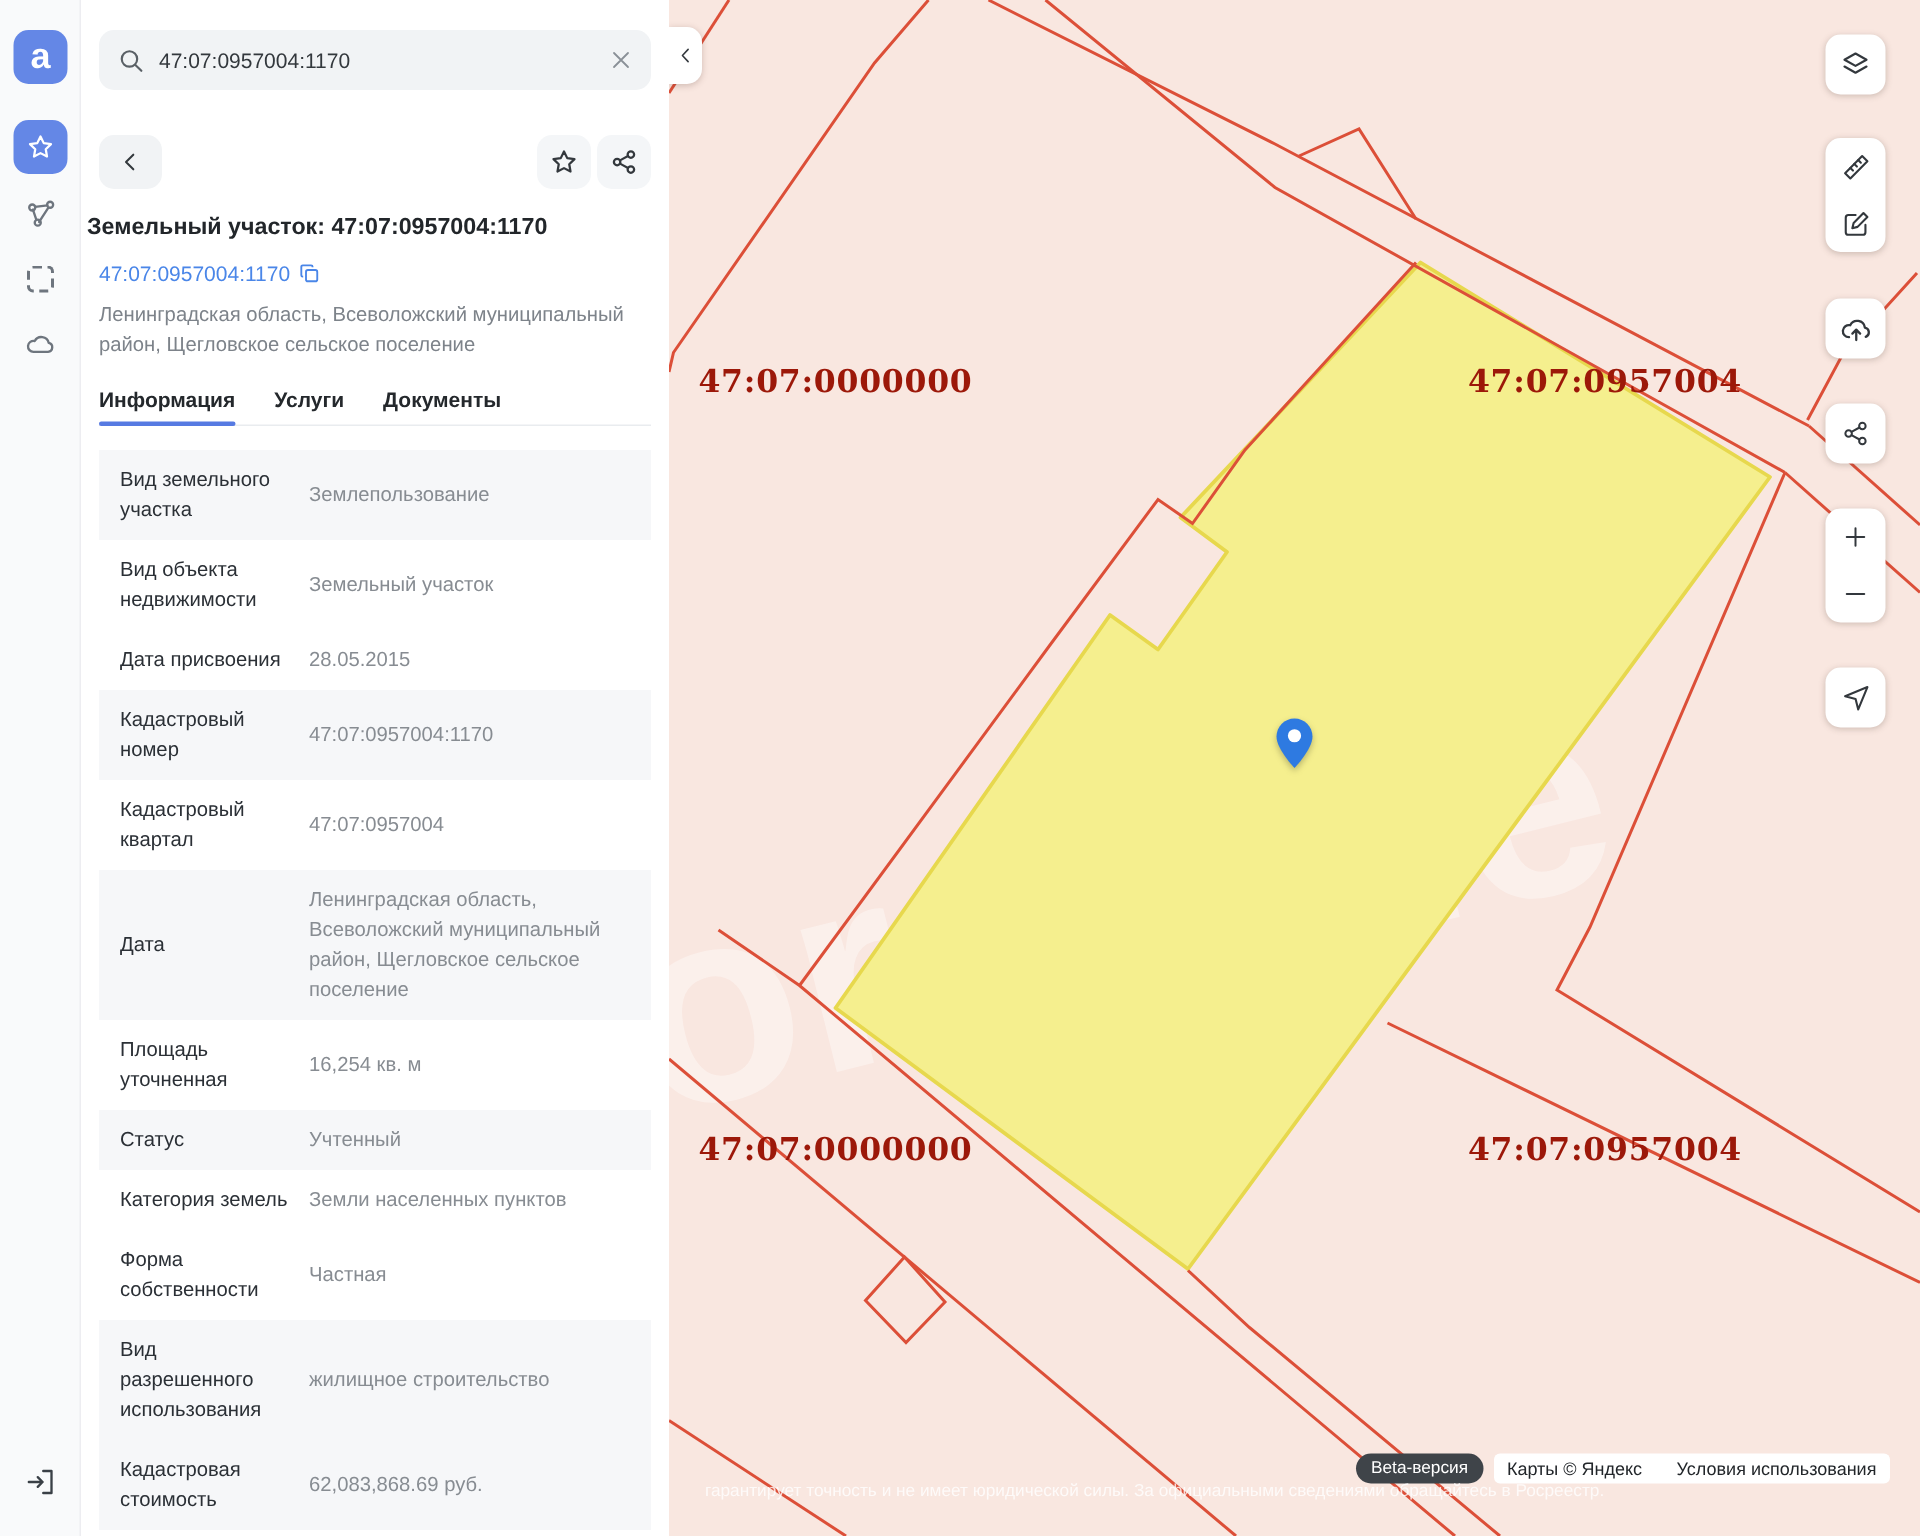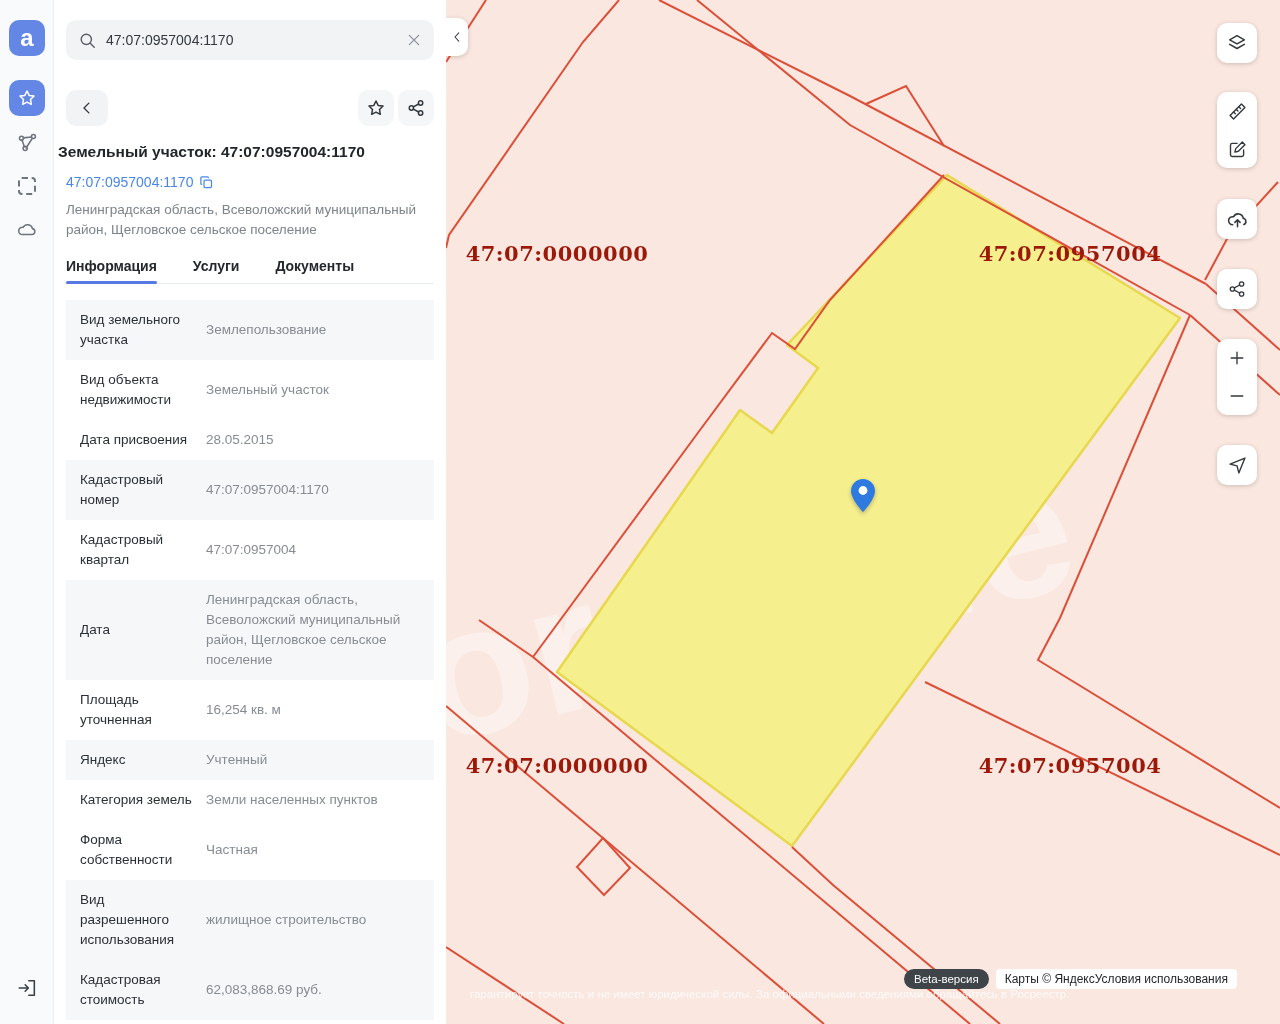--- a/index.html
+++ b/index.html
@@ -30,21 +30,21 @@
     display:flex; align-items:center; justify-content:center; }
   .hd-btn.sq { width:36px; background:#f4f6f8; }
   #head-spacer { flex:1; }
   #head-row .hd-btn + .hd-btn { margin-left:4px; }
 
   #obj-title { margin:17px 12px 0 4px; font-size:15.5px; font-weight:bold; color:#22262a; }
   #cad-link { margin:13px 12px 0 12px; display:flex; align-items:center; gap:6px;
     font-size:14px; color:#4a86e8; }
   #obj-address { margin:10px 12px 0 12px; font-size:13.5px; line-height:20px; color:#7d838a; }
 
-  #tabs { margin:12px 12px 16px 12px; display:flex; gap:36px; border-bottom:1px solid #e9ecef; }
+  #tabs { margin:12px 12px 16px 12px; display:flex; gap:26px; border-bottom:1px solid #e9ecef; }
   .tab { font-size:14px; font-weight:600; color:#24282c; padding:6px 0 9px 0; position:relative; }
   .tab.active::after { content:""; position:absolute; left:0; right:0; bottom:-1px; height:3px;
     background:#567ae2; border-radius:2px; }
 
   #table { margin-top:14px; }
   .row { display:flex; align-items:center; gap:14px; padding:10px 14px; margin:0 12px; }
   .row.alt { background:#f6f7f9; }
   .row .lbl { width:112px; flex-shrink:0; font-size:13.5px; line-height:20px; color:#2b3036; }
   .row .val { flex:1; font-size:13.5px; line-height:20px; color:#878c92; }
 
@@ -65,21 +65,21 @@
   .map-group { height:76px; justify-content:space-around; }
   .mic { stroke:#33383d; fill:none; stroke-width:1.6; stroke-linecap:round; stroke-linejoin:round; }
 
   #pin { position:absolute; left:404px; top:478px; filter:drop-shadow(0 2px 2px rgba(0,0,0,.25)); }
 
   #attrib { position:absolute; left:458px; top:969px; display:flex; align-items:center; gap:7px;
     font-size:11.5px; white-space:nowrap; }
   #beta-pill { background:#3f4449; color:#fff; border-radius:10px; height:20px;
     display:flex; align-items:center; padding:0 10px; }
   #yx-pill { background:#fff; color:#22262a; border-radius:4px; height:20px;
-    display:flex; align-items:center; padding:0 9px; gap:0; font-size:12px; }
+    display:flex; align-items:center; padding:0 9px; gap:23px; font-size:12px; }
   #disclaimer { position:absolute; left:24px; top:986px; width:700px;
     font-size:11.5px; line-height:17px; color:rgba(255,255,255,.8); }
 </style>
 </head>
 <body>
 
 <div id="app">
 
   <aside id="sidebar">
     <div class="side-btn blue" style="top:20px">
@@ -189,21 +189,21 @@
         </div>
         <div class="row alt">
           <div class="lbl">Дата</div>
           <div class="val">Ленинградская область, Всеволожский муниципальный район, Щегловское сельское поселение</div>
         </div>
         <div class="row">
           <div class="lbl">Площадь уточненная</div>
           <div class="val">16,254 кв. м</div>
         </div>
         <div class="row alt">
-          <div class="lbl">Яндекс</div>
+          <div class="lbl">Статус</div>
           <div class="val">Учтенный</div>
         </div>
         <div class="row">
           <div class="lbl">Категория земель</div>
           <div class="val">Земли населенных пунктов</div>
         </div>
         <div class="row">
           <div class="lbl">Форма собственности</div>
           <div class="val">Частная</div>
         </div>

